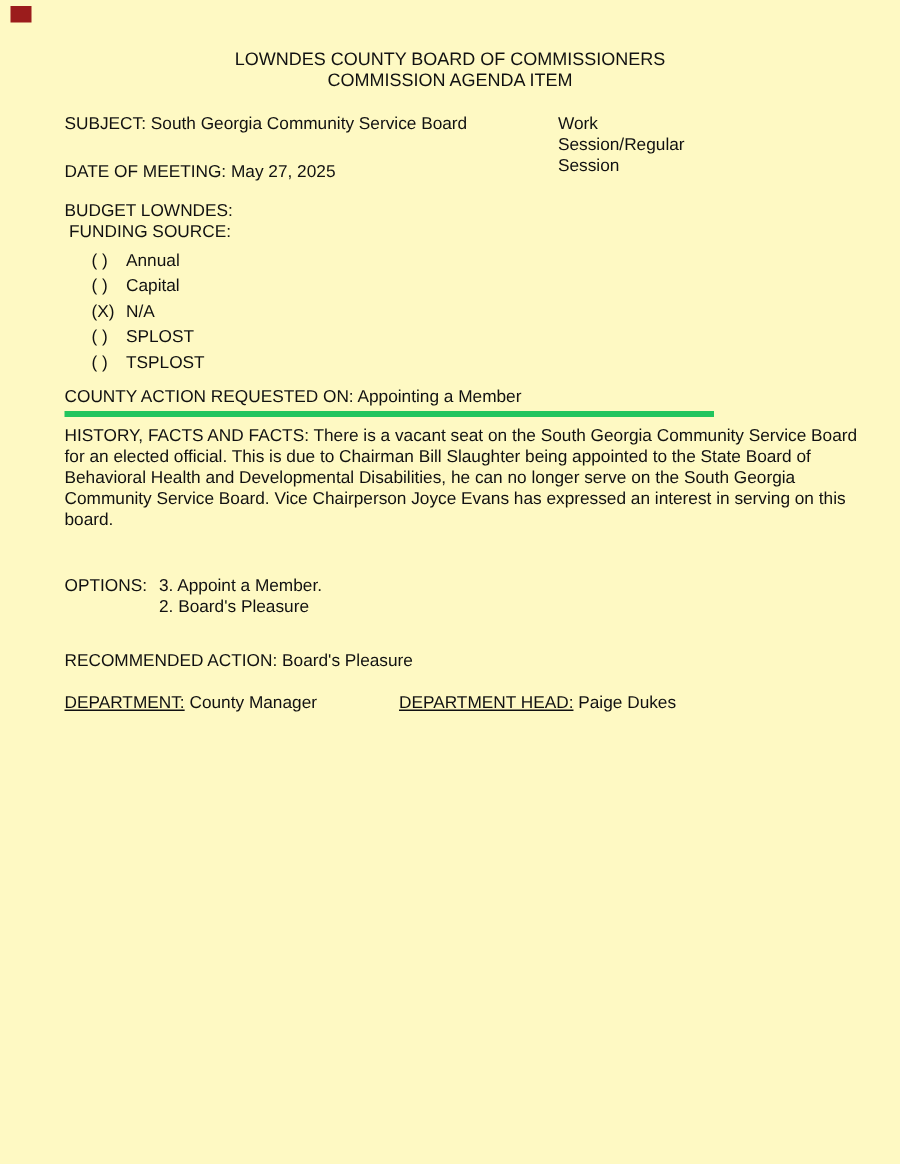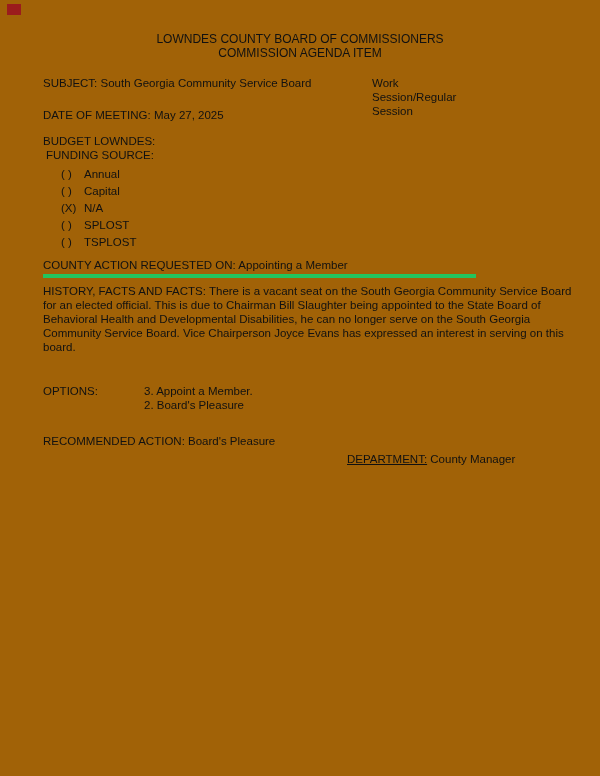--- a/index.html
+++ b/index.html
@@ -5,21 +5,21 @@
   html, body { margin: 0; padding: 0; }
   body {
     width: 600px; height: 776px;
     background: #ffffff;
     font-family: "Liberation Sans", sans-serif;
     color: #111111;
   }
   .page {
     position: relative;
     width: 600px; height: 776px;
-    background: #a16207;
+    background: #fef9c3;
     font-size: 11.5px;
     line-height: 14px;
     overflow: hidden;
   }
   .corner-mark {
     position: absolute;
     left: 7px; top: 4px;
     width: 14px; height: 11px;
     background: #9b1c1c;
   }
@@ -45,24 +45,24 @@
     margin-top: 3px;
   }
   .funding-option .mark { display: inline-block; width: 23px; flex: 0 0 23px; }
   .county-action {
     margin-top: 9px;
     width: 433px;
     border-bottom: 4px solid #22c55e;
     padding-bottom: 2px;
   }
   .history { margin-top: 6px; width: 530px; }
-  .options-block { margin-top: 30px; display: flex; gap: 38px; }
+  .options-block { margin-top: 30px; display: flex; }
   .options-label { width: 63px; flex: 0 0 63px; }
   .recommended { margin-top: 22px; }
-  .dept-line { margin-top: 4px; display: flex; justify-content: flex-end; }
+  .dept-line { margin-top: 14px; display: flex; }
   .dept { width: 223px; flex: 0 0 223px; }
   .underline { text-decoration: underline; }
   .admin { margin-top: 14px; }
 </style>
 </head>
 <body>
 
 <div class="page">
 
   <div class="corner-mark"></div>
@@ -134,17 +134,21 @@
     <div class="recommended">
       <span>RECOMMENDED ACTION:</span>
       <span>Board's Pleasure</span>
     </div>
 
     <div class="dept-line">
       <div class="dept">
         <span class="underline">DEPARTMENT:</span>
         <span>County Manager</span>
       </div>
+      <div>
+        <span class="underline">DEPARTMENT HEAD:</span>
+        <span>Paige Dukes</span>
+      </div>
     </div>
 
 
   </div>
 </div>
 
 </body></html>

